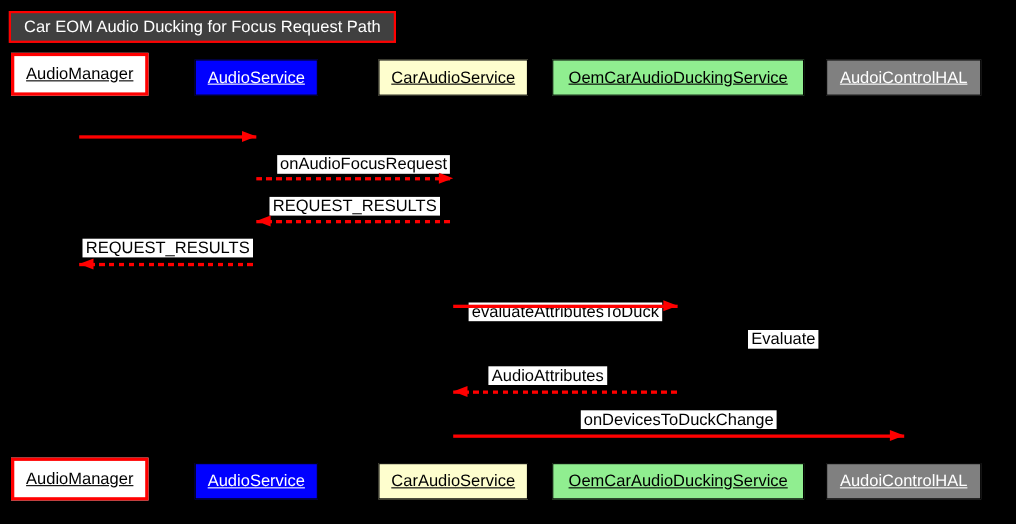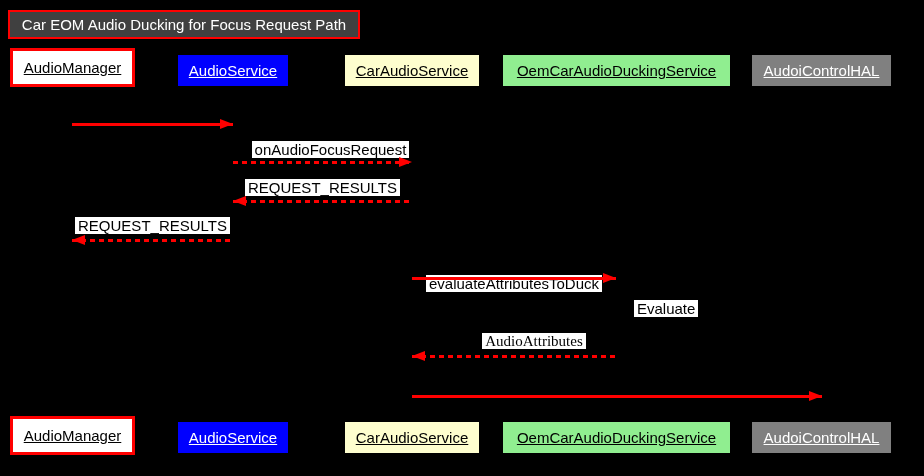--- a/index.html
+++ b/index.html
@@ -55,19 +55,20 @@
     <div class="arrow-head right" style="left: 399px; top: 157px;"></div>
     <div class="msg-label" style="left: 233px; width: 179px; top: 179px;"><span>REQUEST_RESULTS</span></div>
     <div class="arrow-line dashed" style="left: 233px; width: 179px; top: 200px;"></div>
     <div class="arrow-head left" style="left: 233px; top: 196px;"></div>
     <div class="msg-label" style="left: 72px; width: 161px; top: 217px;"><span>REQUEST_RESULTS</span></div>
     <div class="arrow-line dashed" style="left: 72px; width: 161px; top: 239px;"></div>
     <div class="arrow-head left" style="left: 72px; top: 235px;"></div>
     <div class="msg-label" style="left: 412px; width: 204px; top: 255px; margin-top: 20px;"><span>evaluateAttributesToDuck</span></div>
     <div class="arrow-line solid" style="left: 412px; width: 204px; top: 277px;"></div>
     <div class="arrow-head right" style="left: 603px; top: 273px;"></div>
-    <div class="msg-label" style="left: 634px; top: 300px; text-align: center;"><span>Evaluate</span></div>
-    <div class="msg-label" style="left: 432px; width: 204px; top: 333px; font-family: Liberation Serif, serif;"><span>AudioAttributes</span></div>
+    <div class="msg-label" style="left: 680px; top: 300px; text-align: center;"><span>Evaluate</span></div>
+    <div class="msg-label" style="left: 396px; width: 204px; top: 333px;"><span>AudioAttributes</span></div>
     <div class="arrow-line dashed" style="left: 412px; width: 204px; top: 355px;"></div>
     <div class="arrow-head left" style="left: 412px; top: 351px;"></div>
+    <div class="msg-label" style="left: 412px; width: 410px; top: 373px;"><span>onDevicesToDuckChange</span></div>
     <div class="arrow-line solid" style="left: 412px; width: 410px; top: 395px;"></div>
     <div class="arrow-head right" style="left: 809px; top: 391px;"></div>
   </div>
 
 </body></html>

